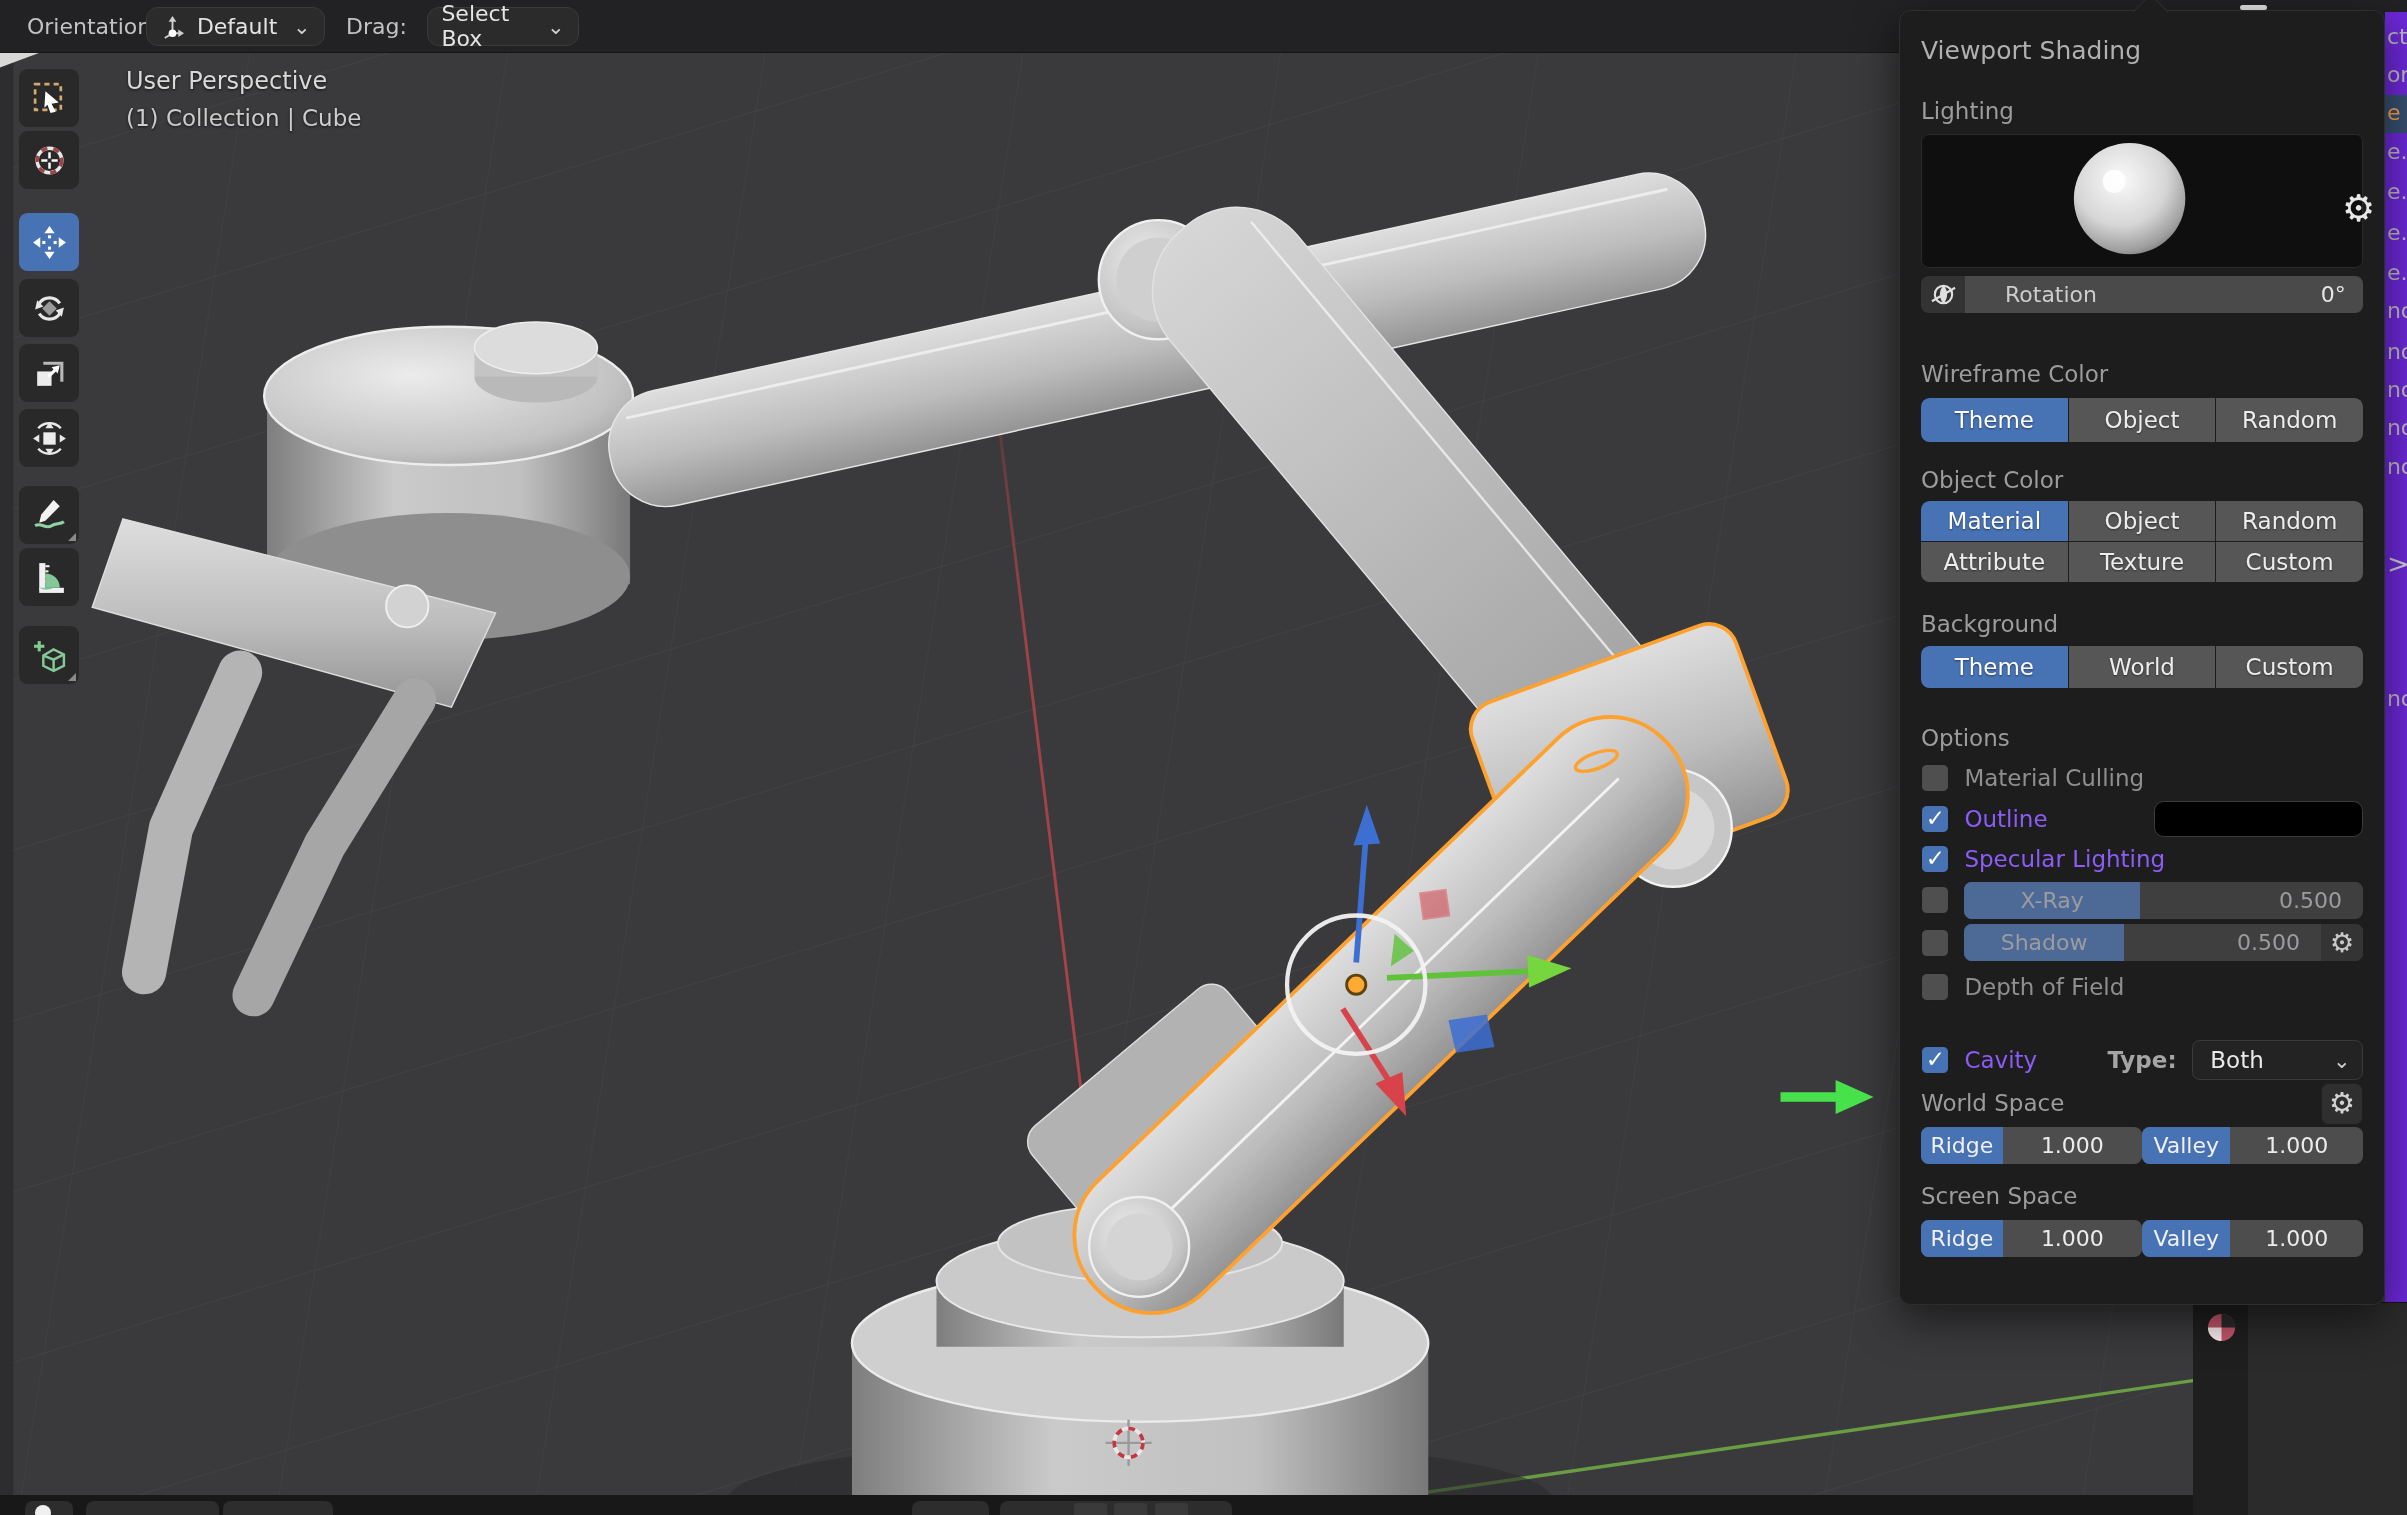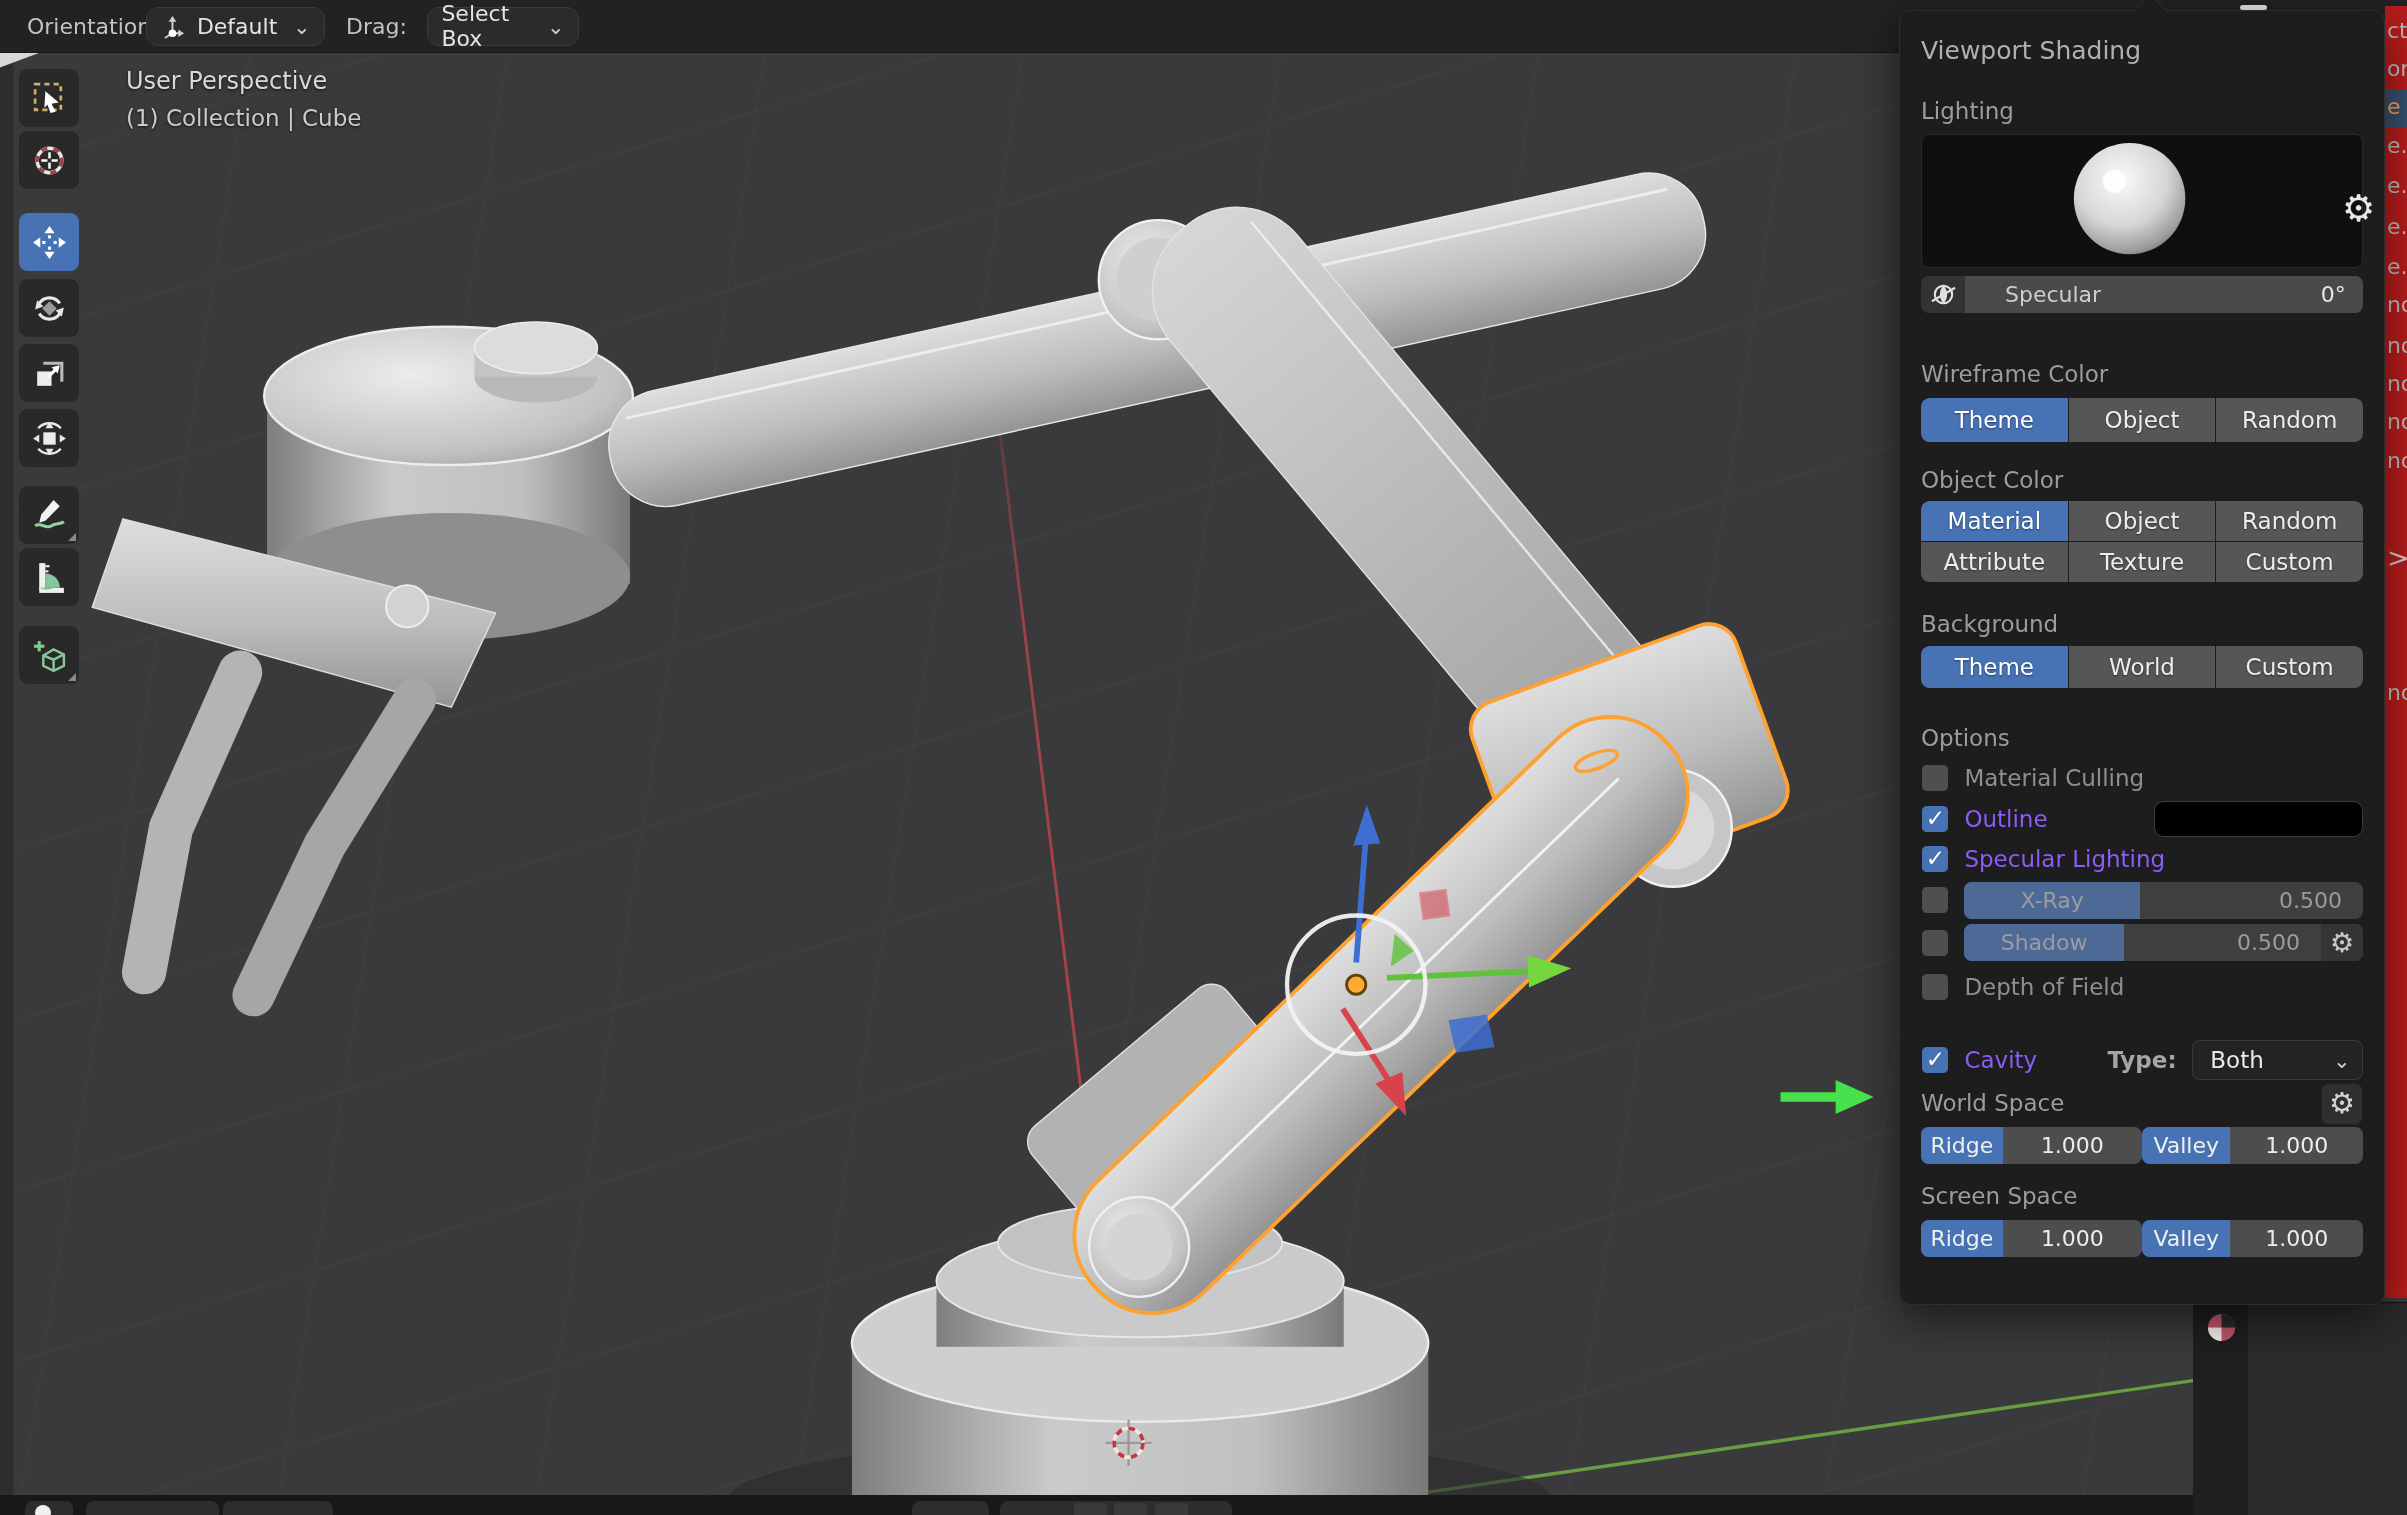--- a/index.html
+++ b/index.html
@@ -94,22 +94,22 @@
   #ws-row { position:relative; }
   #ws-gear { position:absolute; right:0; top:-7.7px; width:42px; height:42px; background:#2f2f2f;
     border:1px solid #202020; border-radius:7.7px; display:flex; align-items:center; justify-content:center; }
   #ws-gear .gear { font-size:29px; color:#d2d2d2; }
   .rv-row { display:flex; }
   .rv-row .vslider { flex:1; background:#4d4d4d; }
   .rv-row .slabel { width:37%; text-align:center; color:#f0f0f0; }
   .rv-row .svalue { left:37%; right:auto; width:63%; text-align:center; }
 
   
-  #prop-strip { position:absolute; left:2385px; top:6px; width:22px; height:1292px;
-    background:#b91c1c; z-index:25; overflow:hidden; }
+  #prop-strip { position:absolute; left:2385px; top:12px; width:22px; height:1292px;
+    background:#6d28d9; z-index:25; overflow:hidden; }
   .frag { position:absolute; left:1.9px; font-size:22px; color:#bdbdbd; white-space:nowrap; }
   .frag.sel { color:#ffa04c; }
   #frag-selbg { position:absolute; left:0; top:83px; width:22px; height:38px; background:#36506f; }
   #prop-corner { position:absolute; left:2193px; top:1302px; width:214px; height:214px;
     background:#2b2b2b; border-top:1px solid #141414; z-index:25; }
   #prop-tabs { position:absolute; left:0; top:0; width:55px; height:214px; background:#1f1f1f; }
 
   
   #bottom-bar { position:absolute; left:0; top:1495px; width:2407px; height:21px;
     background:#181818; z-index:22; }
@@ -429,21 +429,21 @@
 
   <div id="rotation-slider">
     <div id="rotation-icon-cell">
       <svg width="27" height="27" viewBox="0 0 28 28">
         <circle cx="14" cy="14" r="9" fill="none" stroke="#e0e0e0" stroke-width="2.2"></circle>
         <path d="M 14 5 C 9 9 9 19 14 23 C 19 19 19 9 14 5" fill="#e0e0e0"></path>
         <line x1="2" y1="21" x2="26" y2="7" stroke="#e0e0e0" stroke-width="2.2"></line>
       </svg>
     </div>
     <div id="rotation-body">
-      <span class="slabel">Specular</span>
+      <span class="slabel">Rotation</span>
       <span class="svalue">0°</span>
     </div>
   </div>
 
   <div class="sec-label" style="margin-top:48px">Wireframe Color</div>
   <div class="seg h46" style="margin-top:7.7px">
     <button class="on">Theme</button>
     <button>Object</button>
     <button>Random</button>
   </div>

